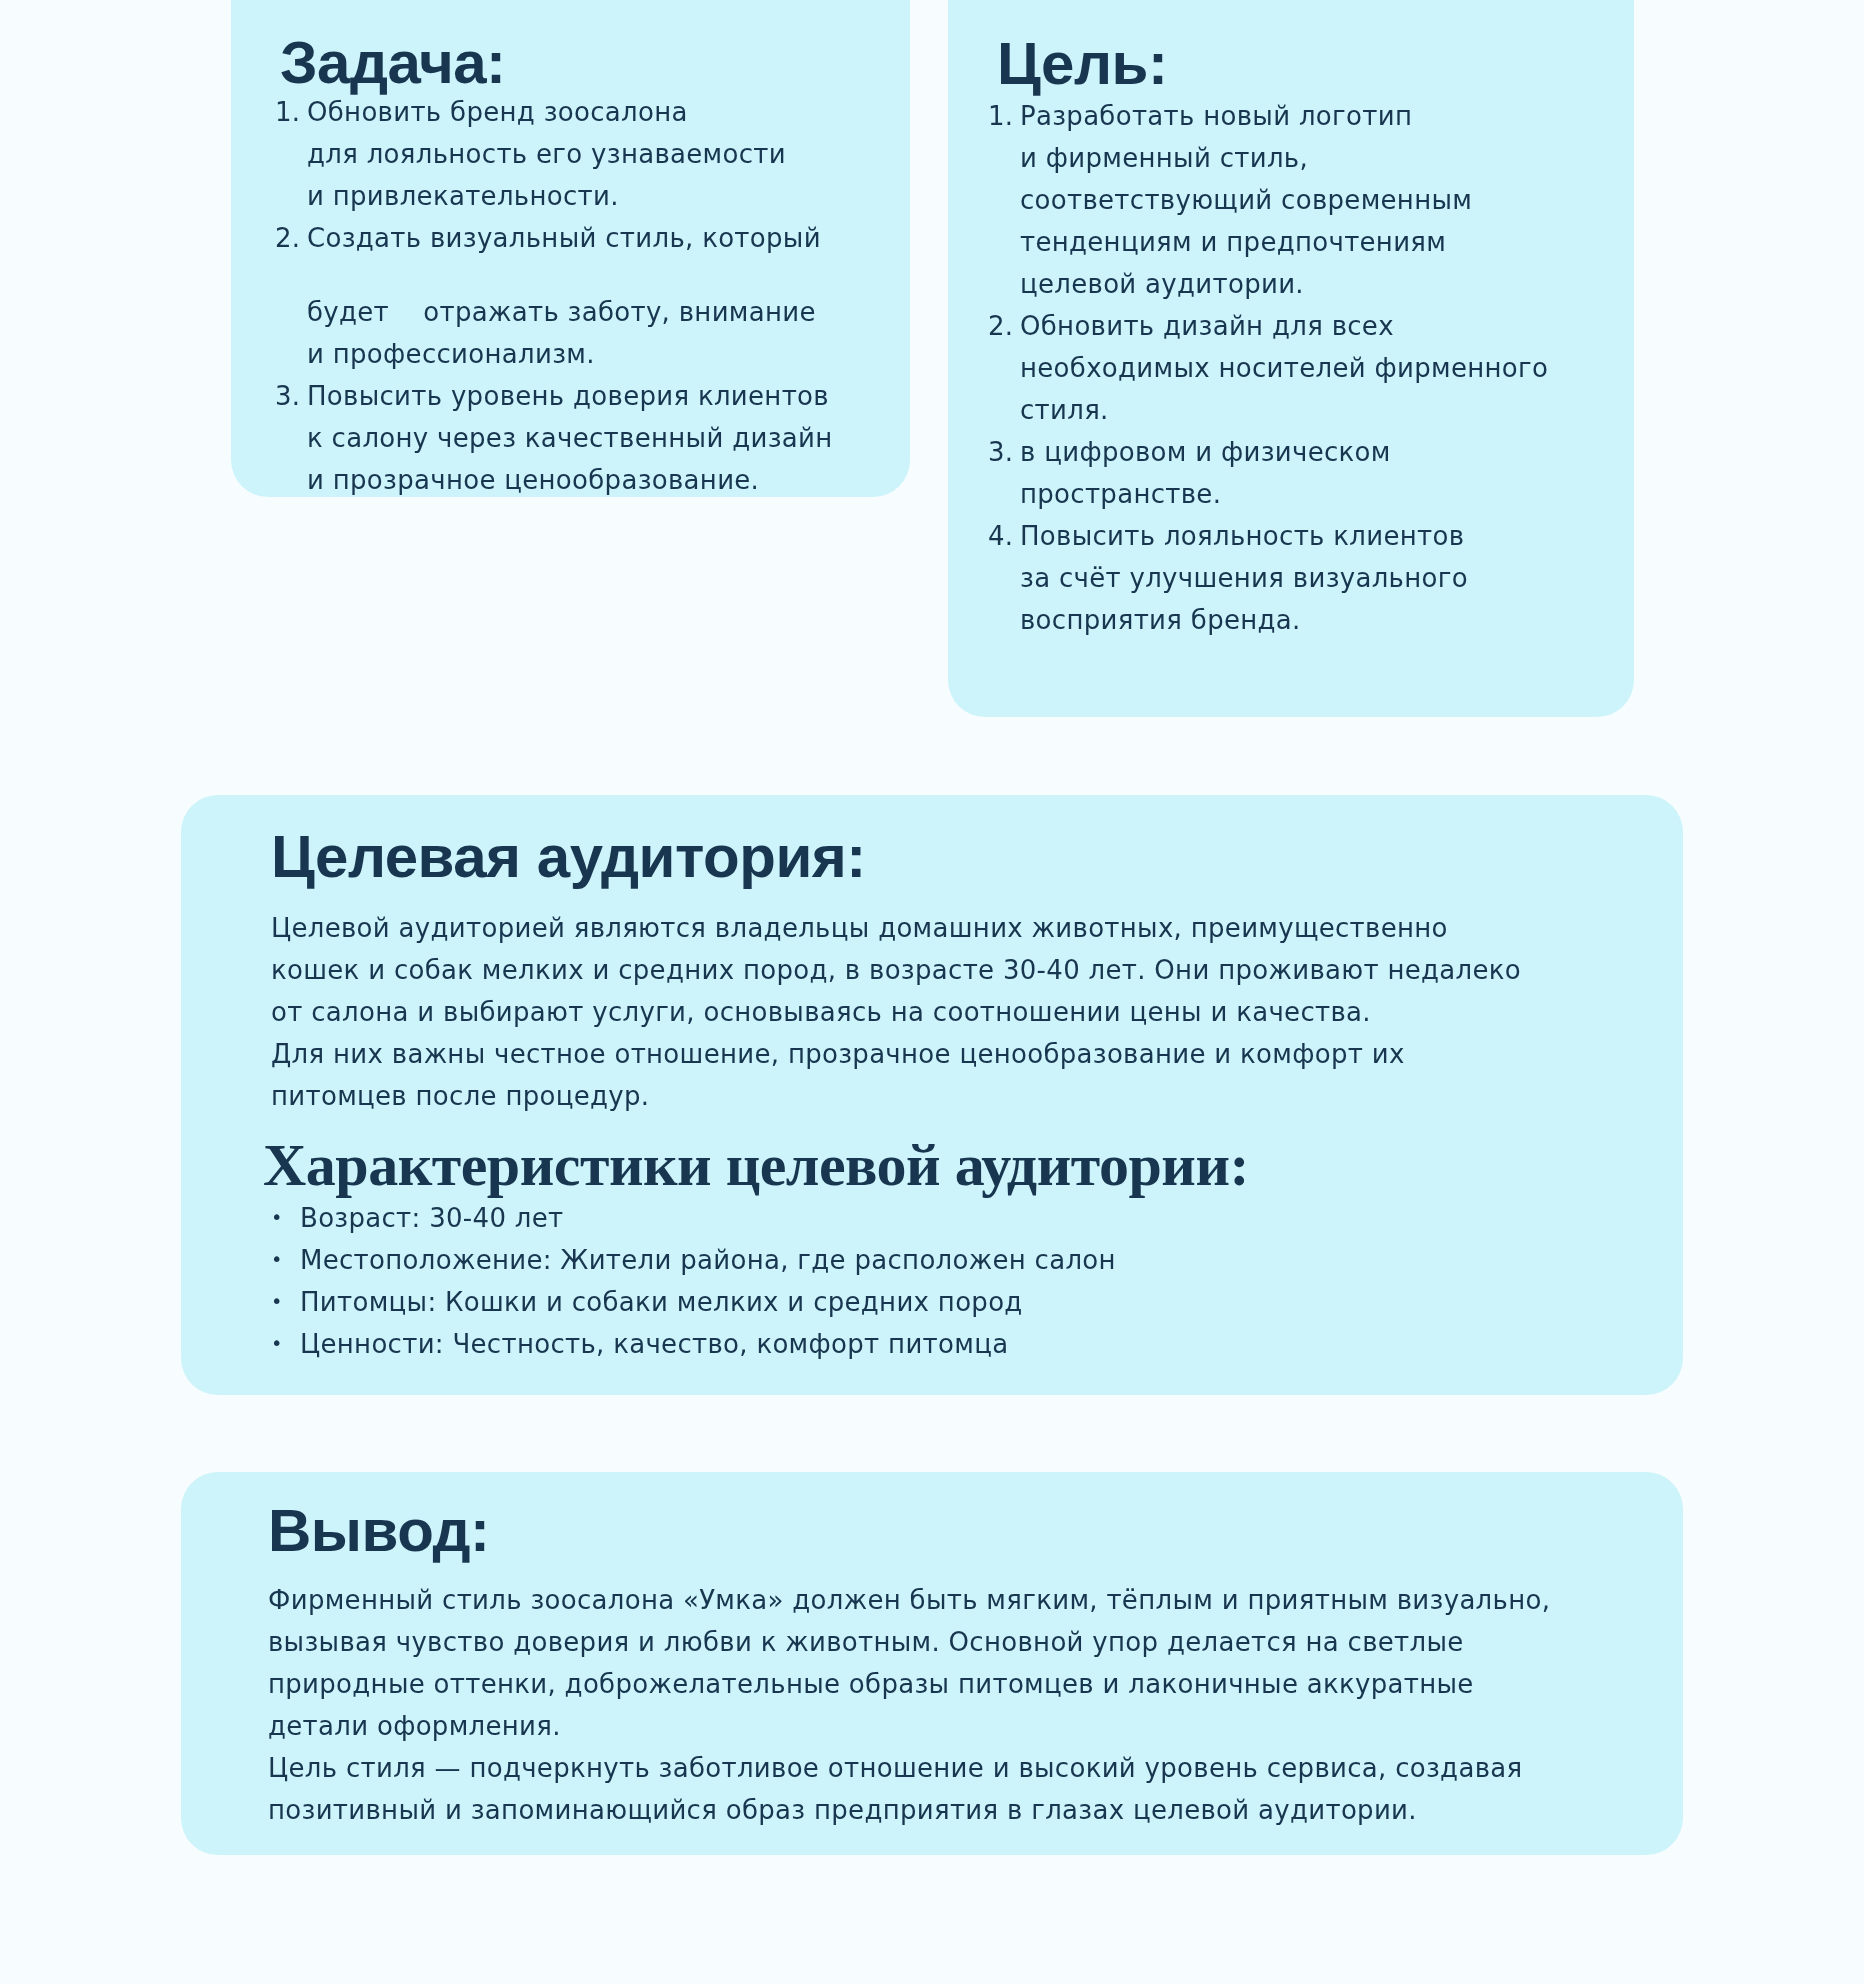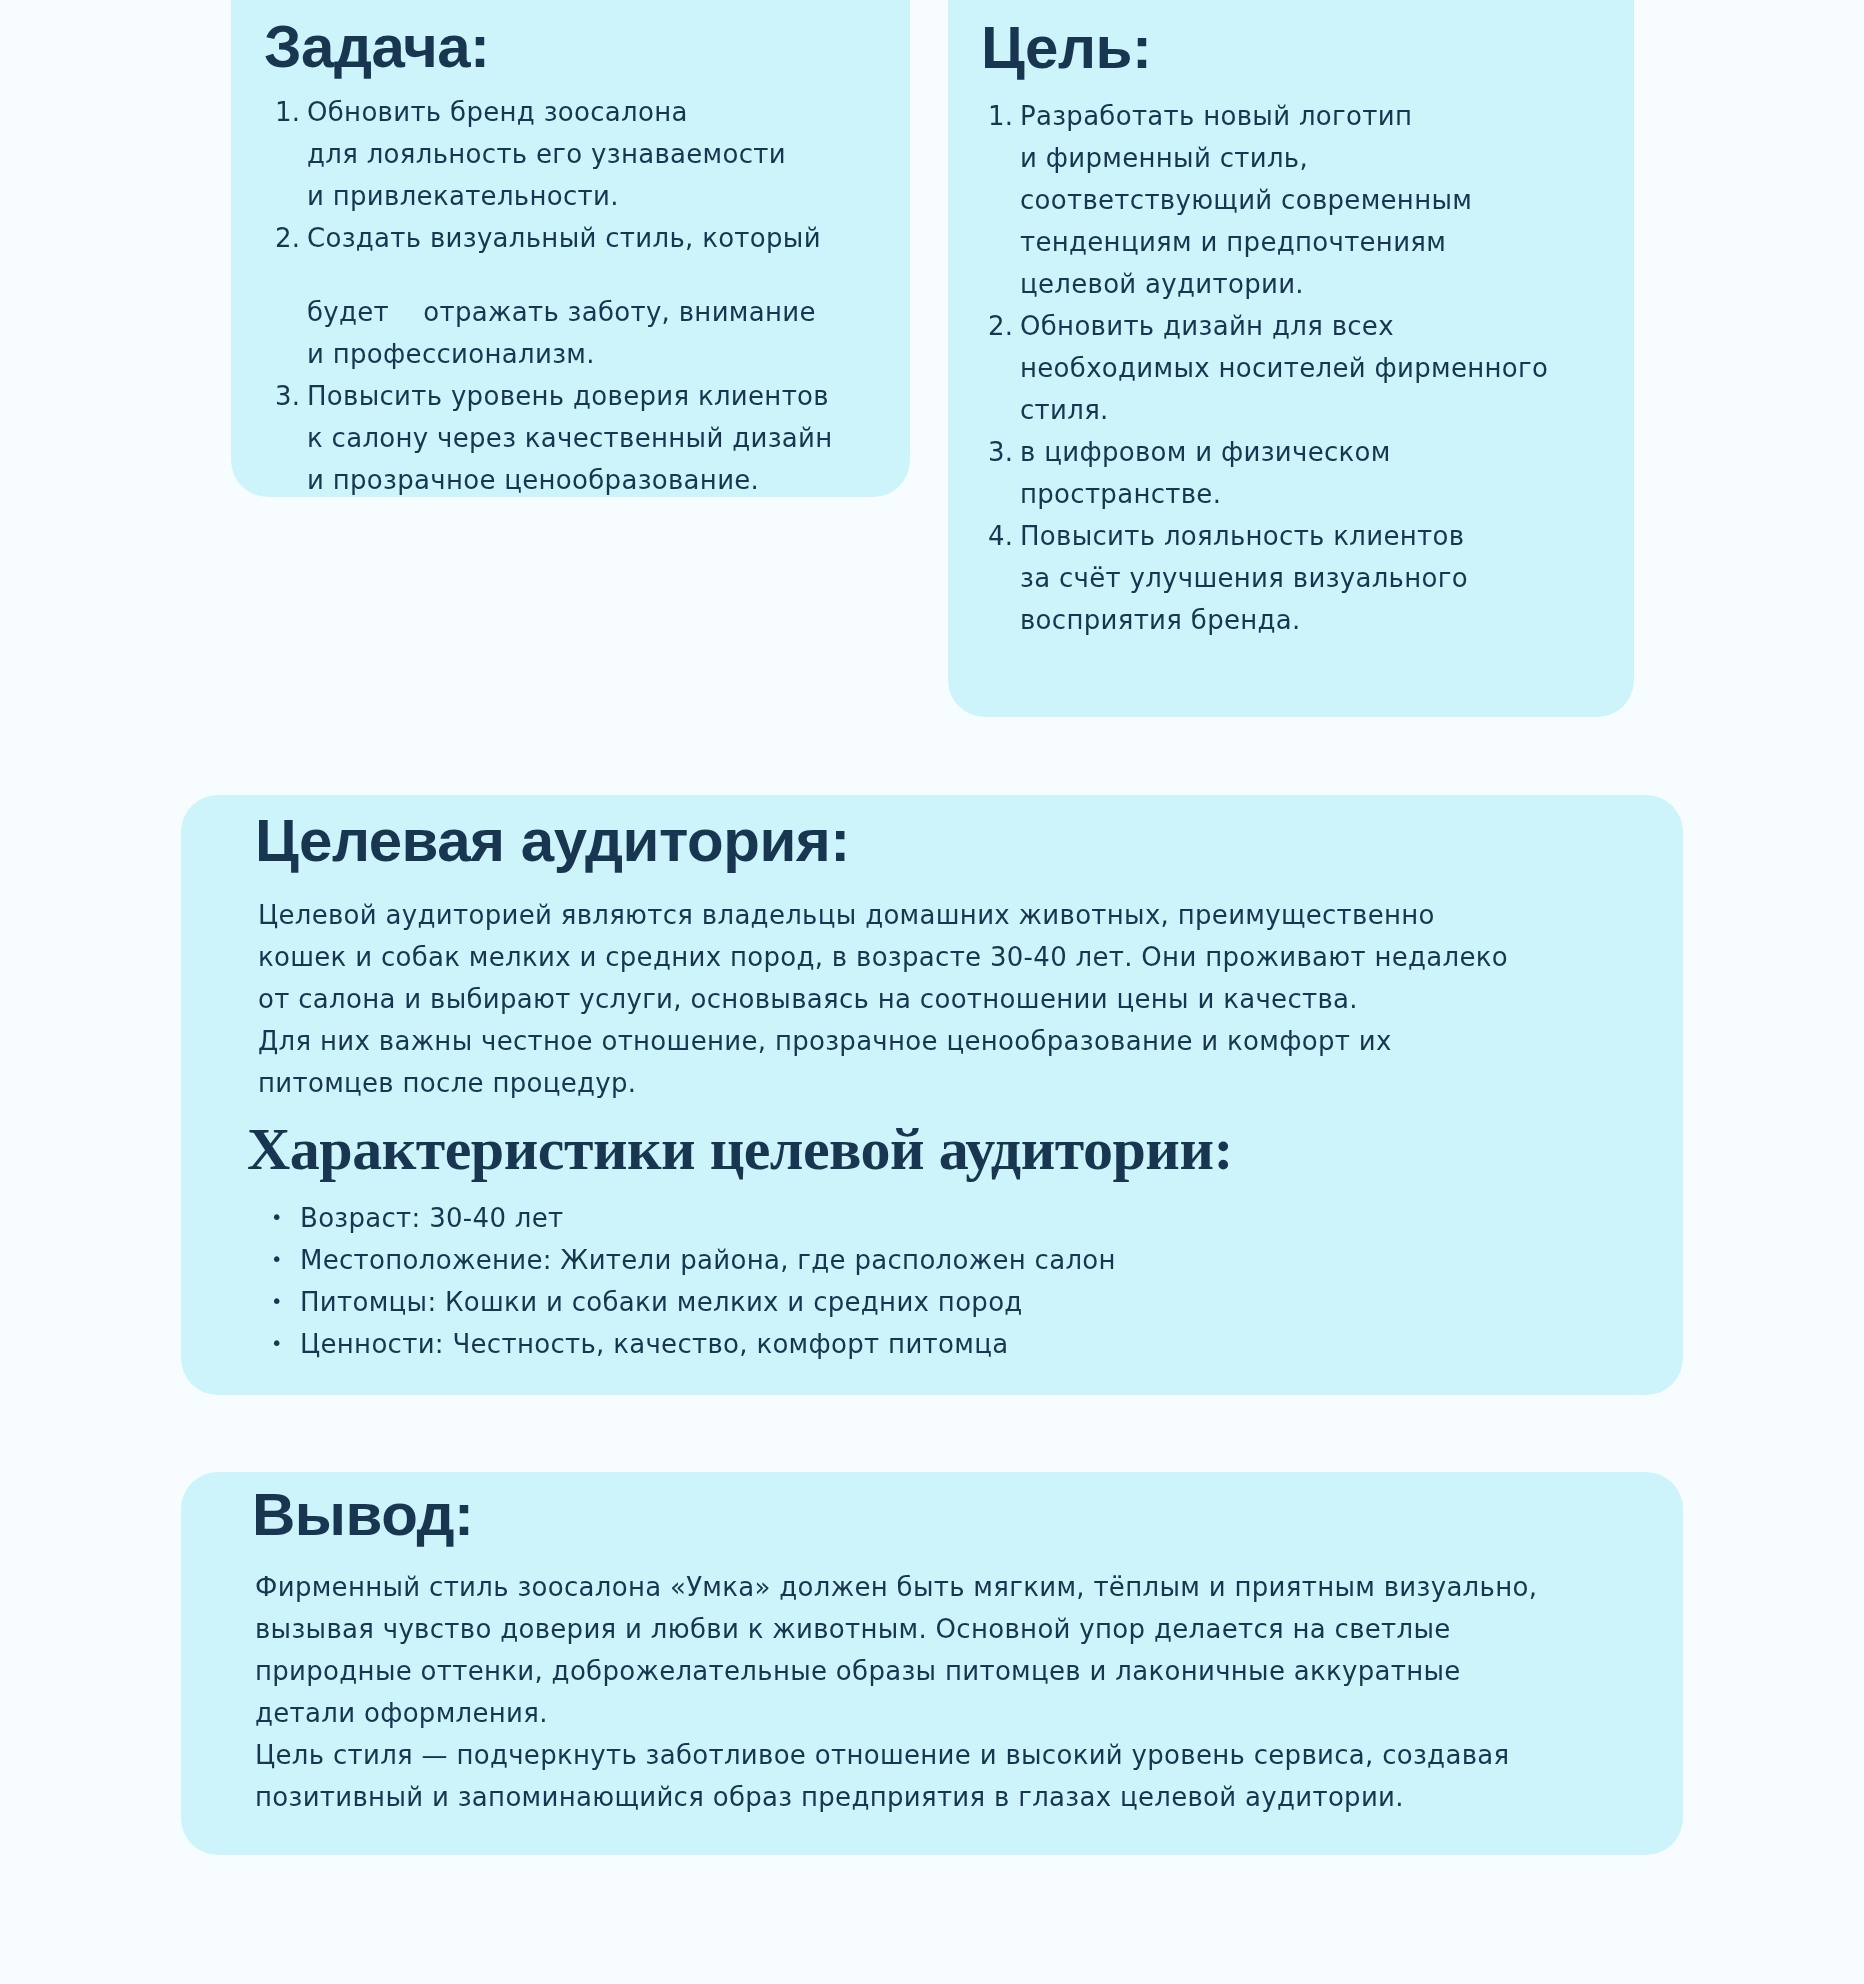--- a/index.html
+++ b/index.html
@@ -20,32 +20,32 @@
       border-radius: 37px;
       box-sizing: border-box;
     }
     .heading {
       position: absolute;
       font-family: "Liberation Sans", sans-serif;
       font-weight: 700;
       font-size: 60px;
       line-height: 60px;
       color: #18364f;
-      margin: 0;
+      margin: 16px;
       white-space: nowrap;
       letter-spacing: -0.5px;
     }
     .body-text {
       position: absolute;
       font-family: "DejaVu Sans", sans-serif;
       font-weight: 400;
       font-size: 26px;
       line-height: 42px;
       color: #18364f;
-      margin: 3px;
+      margin: 16px;
       letter-spacing: 0.3px;
       white-space: nowrap;
     }
     .list {
       position: absolute;
       margin: 0;
       padding: 0;
       list-style: none;
       font-family: "DejaVu Sans", sans-serif;
       font-size: 26px;

